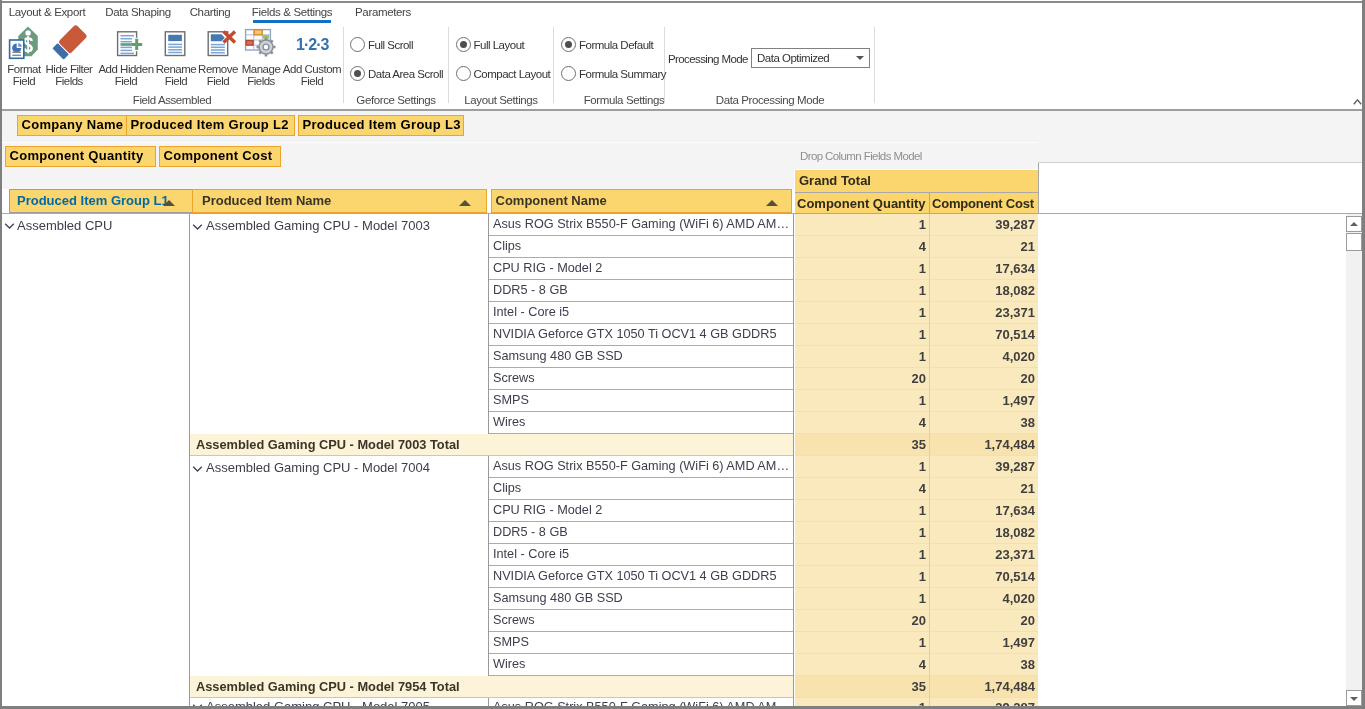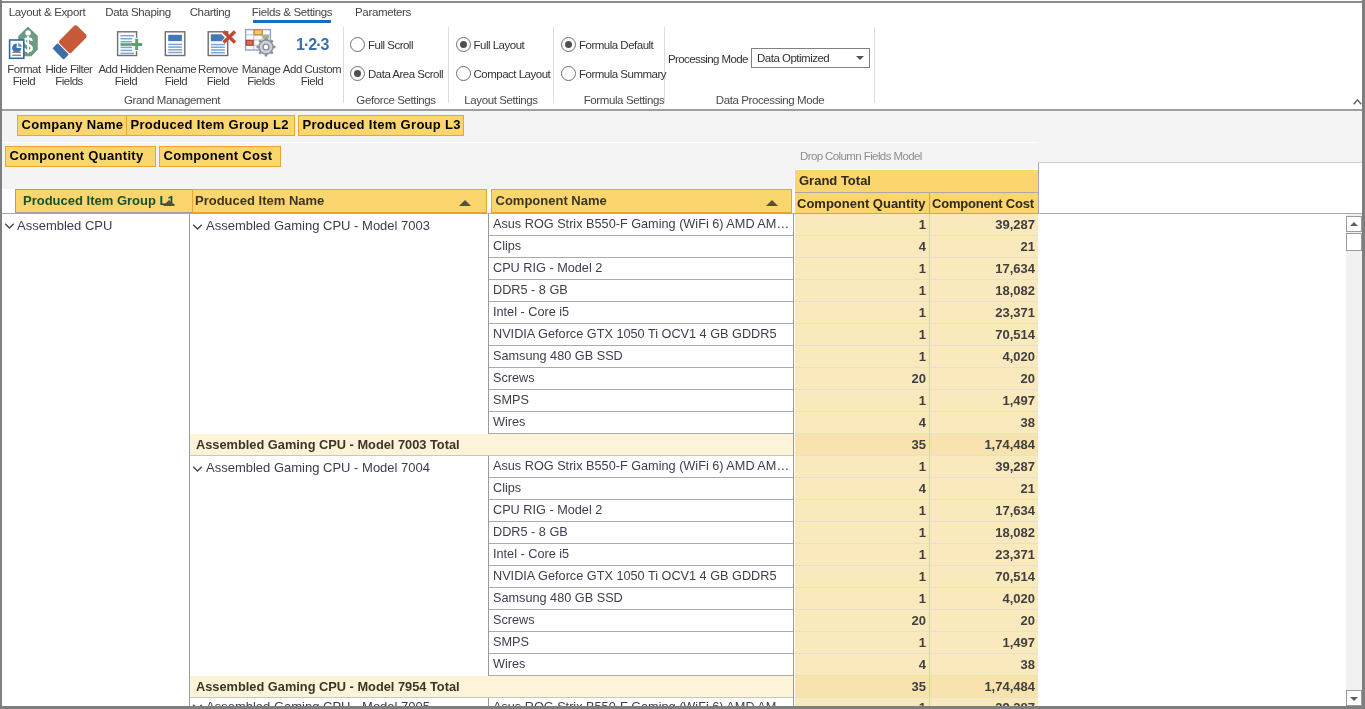--- a/index.html
+++ b/index.html
@@ -126,21 +126,21 @@
 </svg>
 
 <div class="rlabel" style="left:24px; top:63px;">Format<br>Field</div>
 <div class="rlabel" style="left:69px; top:63px;">Hide Filter<br>Fields</div>
 <div class="rlabel" style="left:126px; top:63px;">Add Hidden<br>Field</div>
 <div class="rlabel" style="left:176px; top:63px;">Rename<br>Field</div>
 <div class="rlabel" style="left:218px; top:63px;">Remove<br>Field</div>
 <div class="rlabel" style="left:261px; top:63px;">Manage<br>Fields</div>
 <div class="rlabel" style="left:312px; top:63px;">Add Custom<br>Field</div>
 
-<div class="glabel" style="left:172px;">Grand Management</div>
+<div class="glabel" style="left:172px;">Field Assembled</div>
 <div class="glabel" style="left:396px;">Geforce Settings</div>
 <div class="glabel" style="left:501px;">Layout Settings</div>
 <div class="glabel" style="left:608px;padding-left:32px;">Formula Settings</div>
 <div class="glabel" style="left:770px;">Data Processing Mode</div>
 
 <div class="vsep" style="left:343px;"></div>
 <div class="vsep" style="left:448px;"></div>
 <div class="vsep" style="left:553px;"></div>
 <div class="vsep" style="left:664px;"></div>
 <div class="vsep" style="left:874px;"></div>
@@ -179,23 +179,23 @@
 <div class="gbtn" style="left:17px; top:115px; width:111px;">Company Name</div>
 <div class="gbtn" style="left:126px; top:115px; width:169px;">Produced Item Group L2</div>
 <div class="gbtn" style="left:298px; top:115px; width:166px;">Produced Item Group L3</div>
 <div class="gbtn" style="left:5px; top:145.5px; width:151px;">Component Quantity</div>
 <div class="gbtn" style="left:159px; top:145.5px; width:122px;">Component Cost</div>
 
 <div class="abs" style="left:800px; top:150px; font-size:11.5px; letter-spacing:-0.6px; color:#8e8e8e;">Drop Column Fields Model</div>
 
 <div class="abs" style="left:0; top:141.5px; width:1038px; height:1.5px; background:#fdfdfd;"></div>
 
-<div class="ghead" style="left:15px; width:187.5px; border-color:#9e9e9e; color:#14532d; padding-left:7px;">Produced Item Group L1</div>
+<div class="ghead" style="left:9px; width:187.5px; border-color:#9e9e9e; color:#0369a1; padding-left:7px;">Produced Item Group L1</div>
 <div class="sortup" style="left:163px; top:199.5px;"></div>
-<div class="ghead" style="left:192px; width:295px; padding-left:2px;">Produced Item Name</div>
+<div class="ghead" style="left:192px; width:295px; padding-left:9px;">Produced Item Name</div>
 <div class="sortup" style="left:459px; top:199.5px;"></div>
 <div class="ghead" style="left:491px; width:301px; padding-left:3.5px;">Component Name</div>
 <div class="sortup" style="left:766px; top:199.5px;"></div>
 
 <div class="abs" style="left:795px; top:169.5px; width:243px; height:22px; background:#fbd56e; font-size:13px; font-weight:bold; color:#2f2a1a; line-height:22px; padding-left:4px;">Grand Total</div>
 <div class="abs" style="left:795px; top:191.5px; width:134px; height:22px; background:#fbd56e; border-top:1px solid #a8a8a8; font-size:13px; font-weight:bold; color:#2f2a1a; line-height:21px; padding-left:2px;">Component Quantity</div>
 <div class="abs" style="left:929px; top:191.5px; width:109px; height:22px; background:#fbd56e; border-top:1px solid #a8a8a8; border-left:1px solid #a8a8a8; font-size:13px; font-weight:bold; color:#2f2a1a; line-height:21px; padding-left:2px; letter-spacing:-0.2px; overflow:visible;">Component Cost</div>
 
 <div class="abs" style="left:1037.5px; top:162.5px; width:1px; height:51px; background:#a8a8a8;"></div>
 

